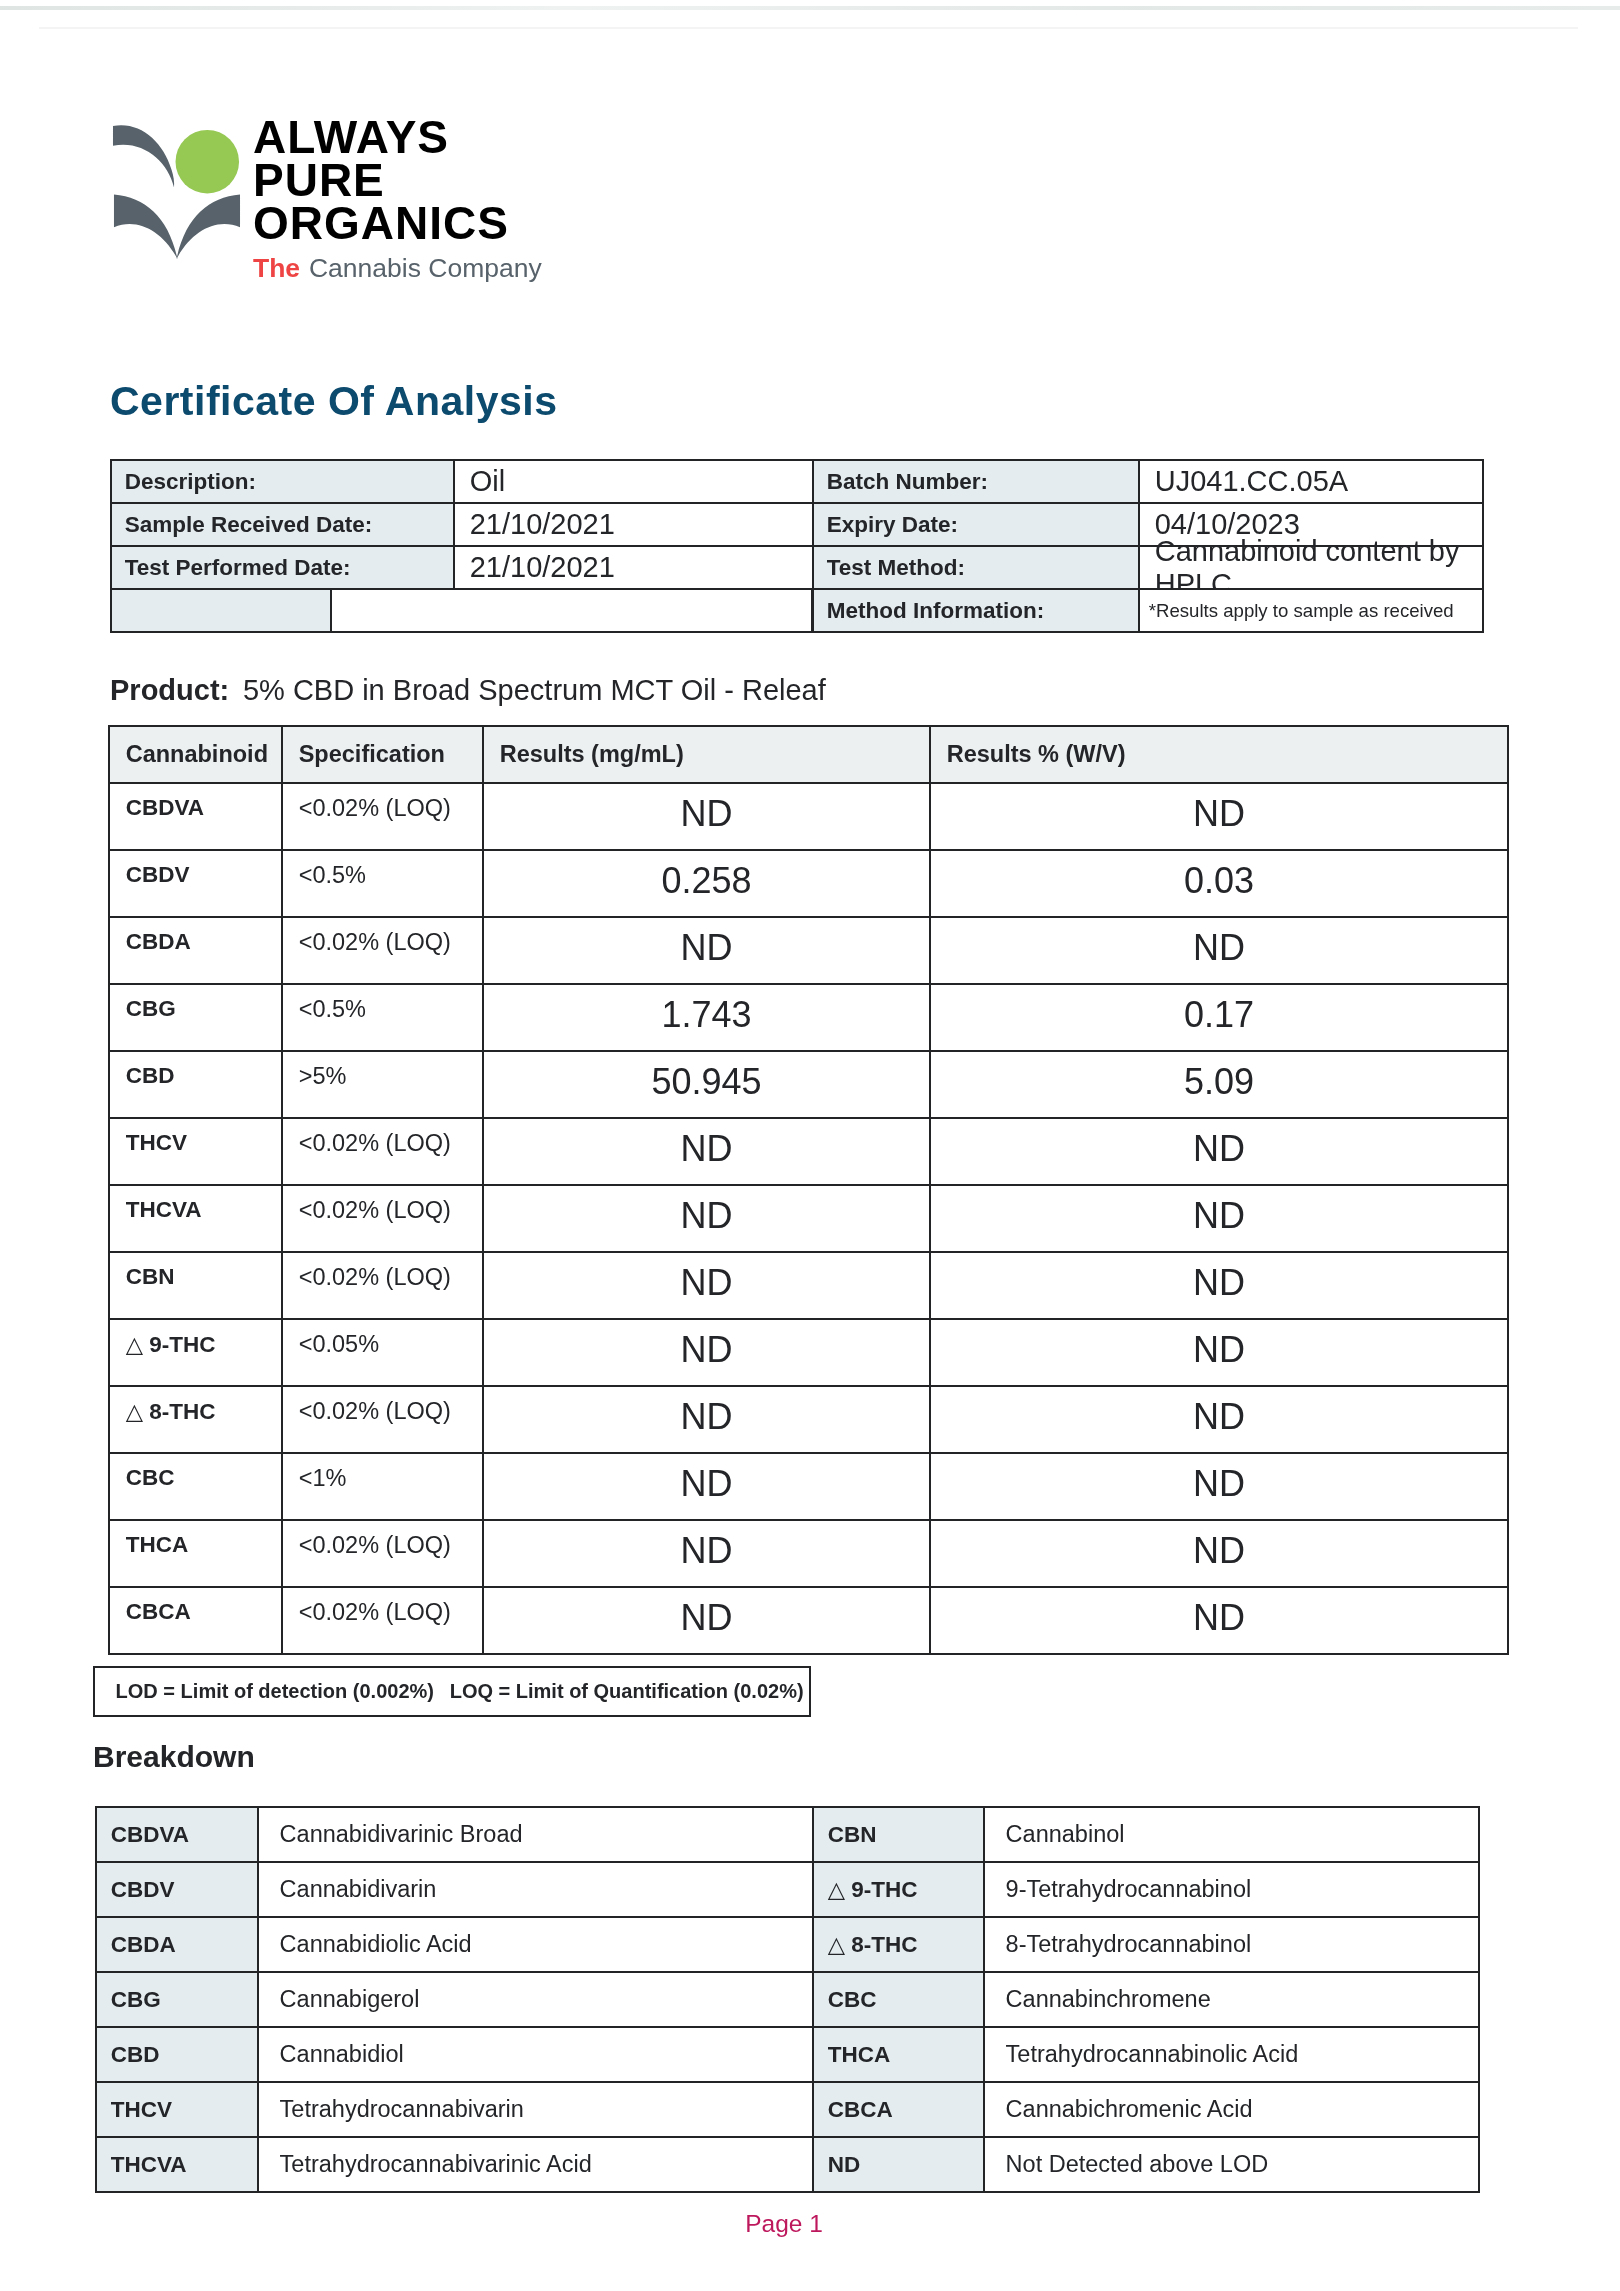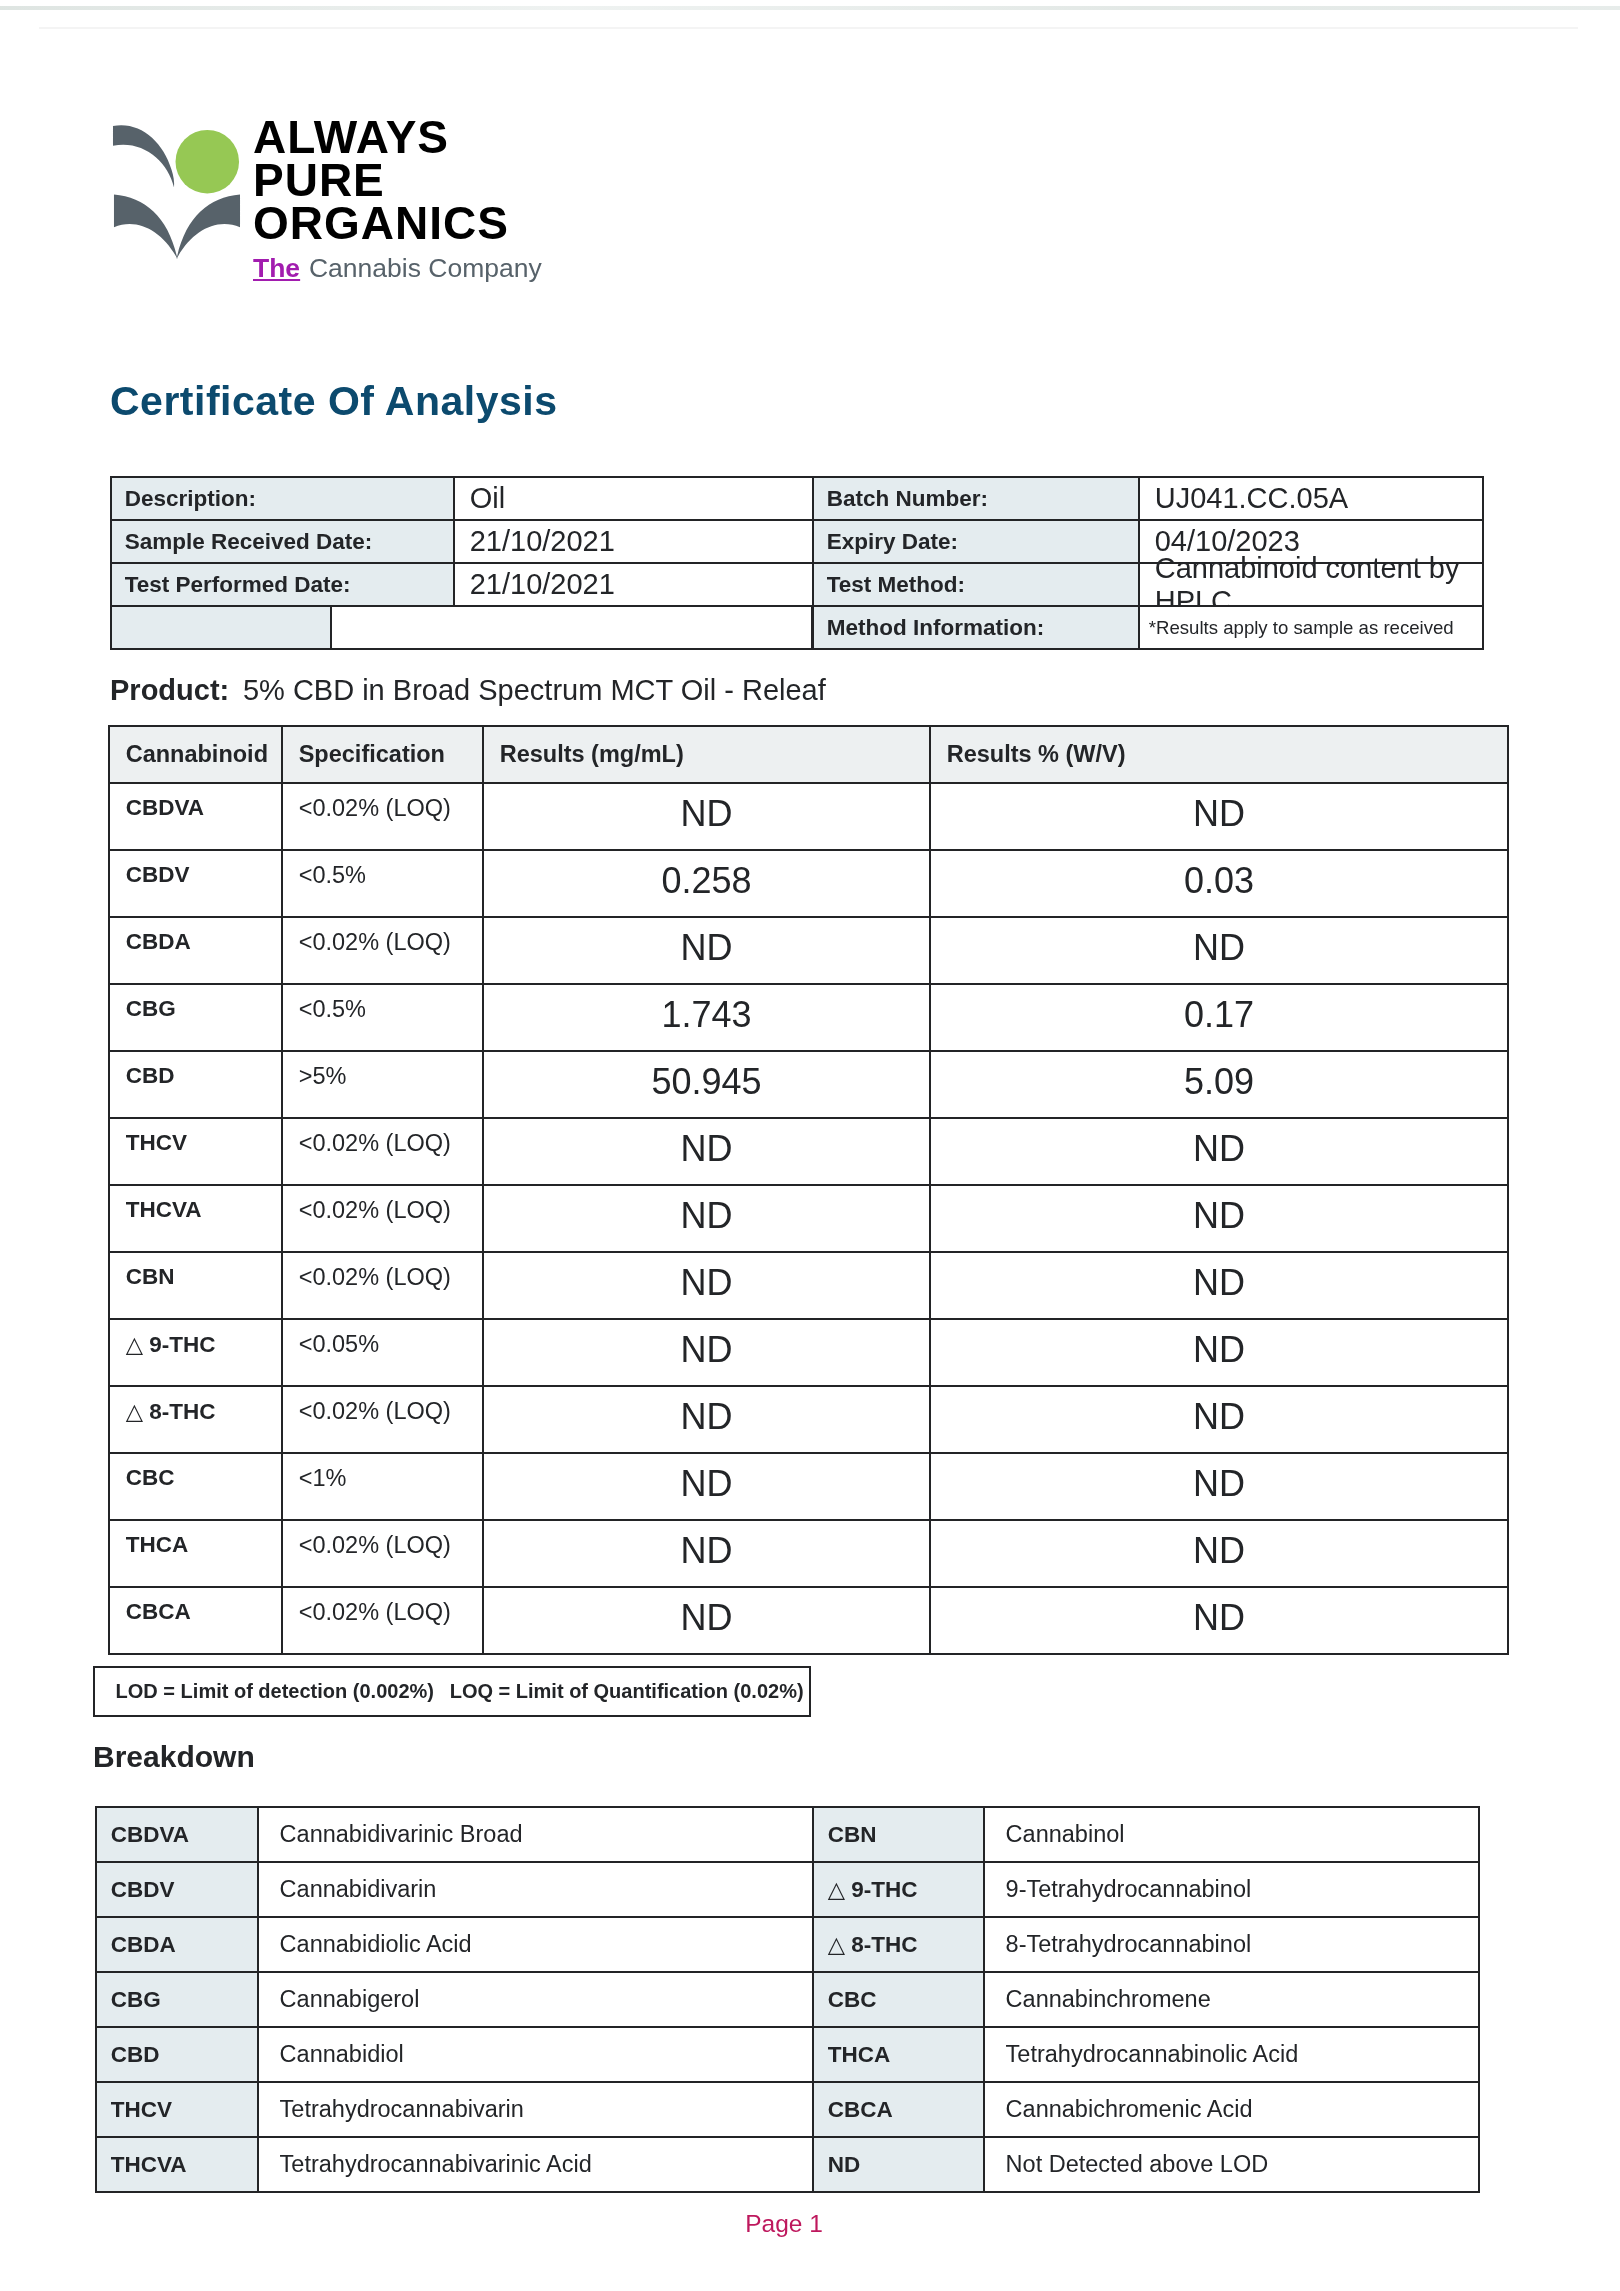--- a/index.html
+++ b/index.html
@@ -9,31 +9,31 @@
   
   .scan-line-1{position:absolute;top:5.9px;left:0;width:100%;height:3.9px;
     background:linear-gradient(90deg,rgba(146,168,158,.30),rgba(120,150,140,.12) 35%,rgba(146,168,158,.26) 70%,rgba(120,150,140,.18));}
   .scan-line-2{position:absolute;top:27.4px;left:39px;width:1539px;height:2px;background:rgba(60,70,65,.06);}
 
   
   .logo-mark{position:absolute;left:110px;top:120px;}
   .logo-text{position:absolute;left:253px;top:116px;line-height:43px;
     font-weight:bold;font-size:46px;letter-spacing:1px;color:#000000;}
   .logo-tagline{position:absolute;left:253px;top:253px;font-size:26.5px;color:#57626a;font-weight:500;}
-  .logo-tagline .the{color:#a21caf;font-weight:bold;text-decoration:underline;}
+  .logo-tagline .the{color:#ef4444;font-weight:bold;}
   .logo-tagline .rest{margin-left:8.8px;}
 
   
   .coa-title{position:absolute;left:110px;top:378px;font-size:41px;font-weight:bold;color:#0c4a6e;letter-spacing:0.5px;}
 
   
   .info-wrap{position:absolute;left:110px;top:459px;display:flex;}
   .info-col{display:flex;flex-direction:column;}
   .info-row{display:flex;height:45px;margin-top:-2px;}
-  .info-row:first-child{margin-top:17px;}
+  .info-row:first-child{margin-top:0;}
   .icell{box-sizing:border-box;border:2px solid #232426;display:flex;align-items:center;margin-left:-2px;}
   .icell:first-child{margin-left:0;}
   .ilabel{background:#e4ecef;font-weight:bold;font-size:22.5px;padding-left:12.7px;}
   .ivalue{background:#ffffff;font-size:29px;padding-left:14.7px;}
   .ivalue.small{font-size:18.6px;padding-left:8.8px;}
   .w-l1{width:345px;} .w-v1{width:361px;}
   .w-l1b{width:222px;} .w-v1b{width:483px;}
   .w-l2{width:328px;} .w-v2{width:346px;}
   .right-col{margin-left:-2px;}
 

